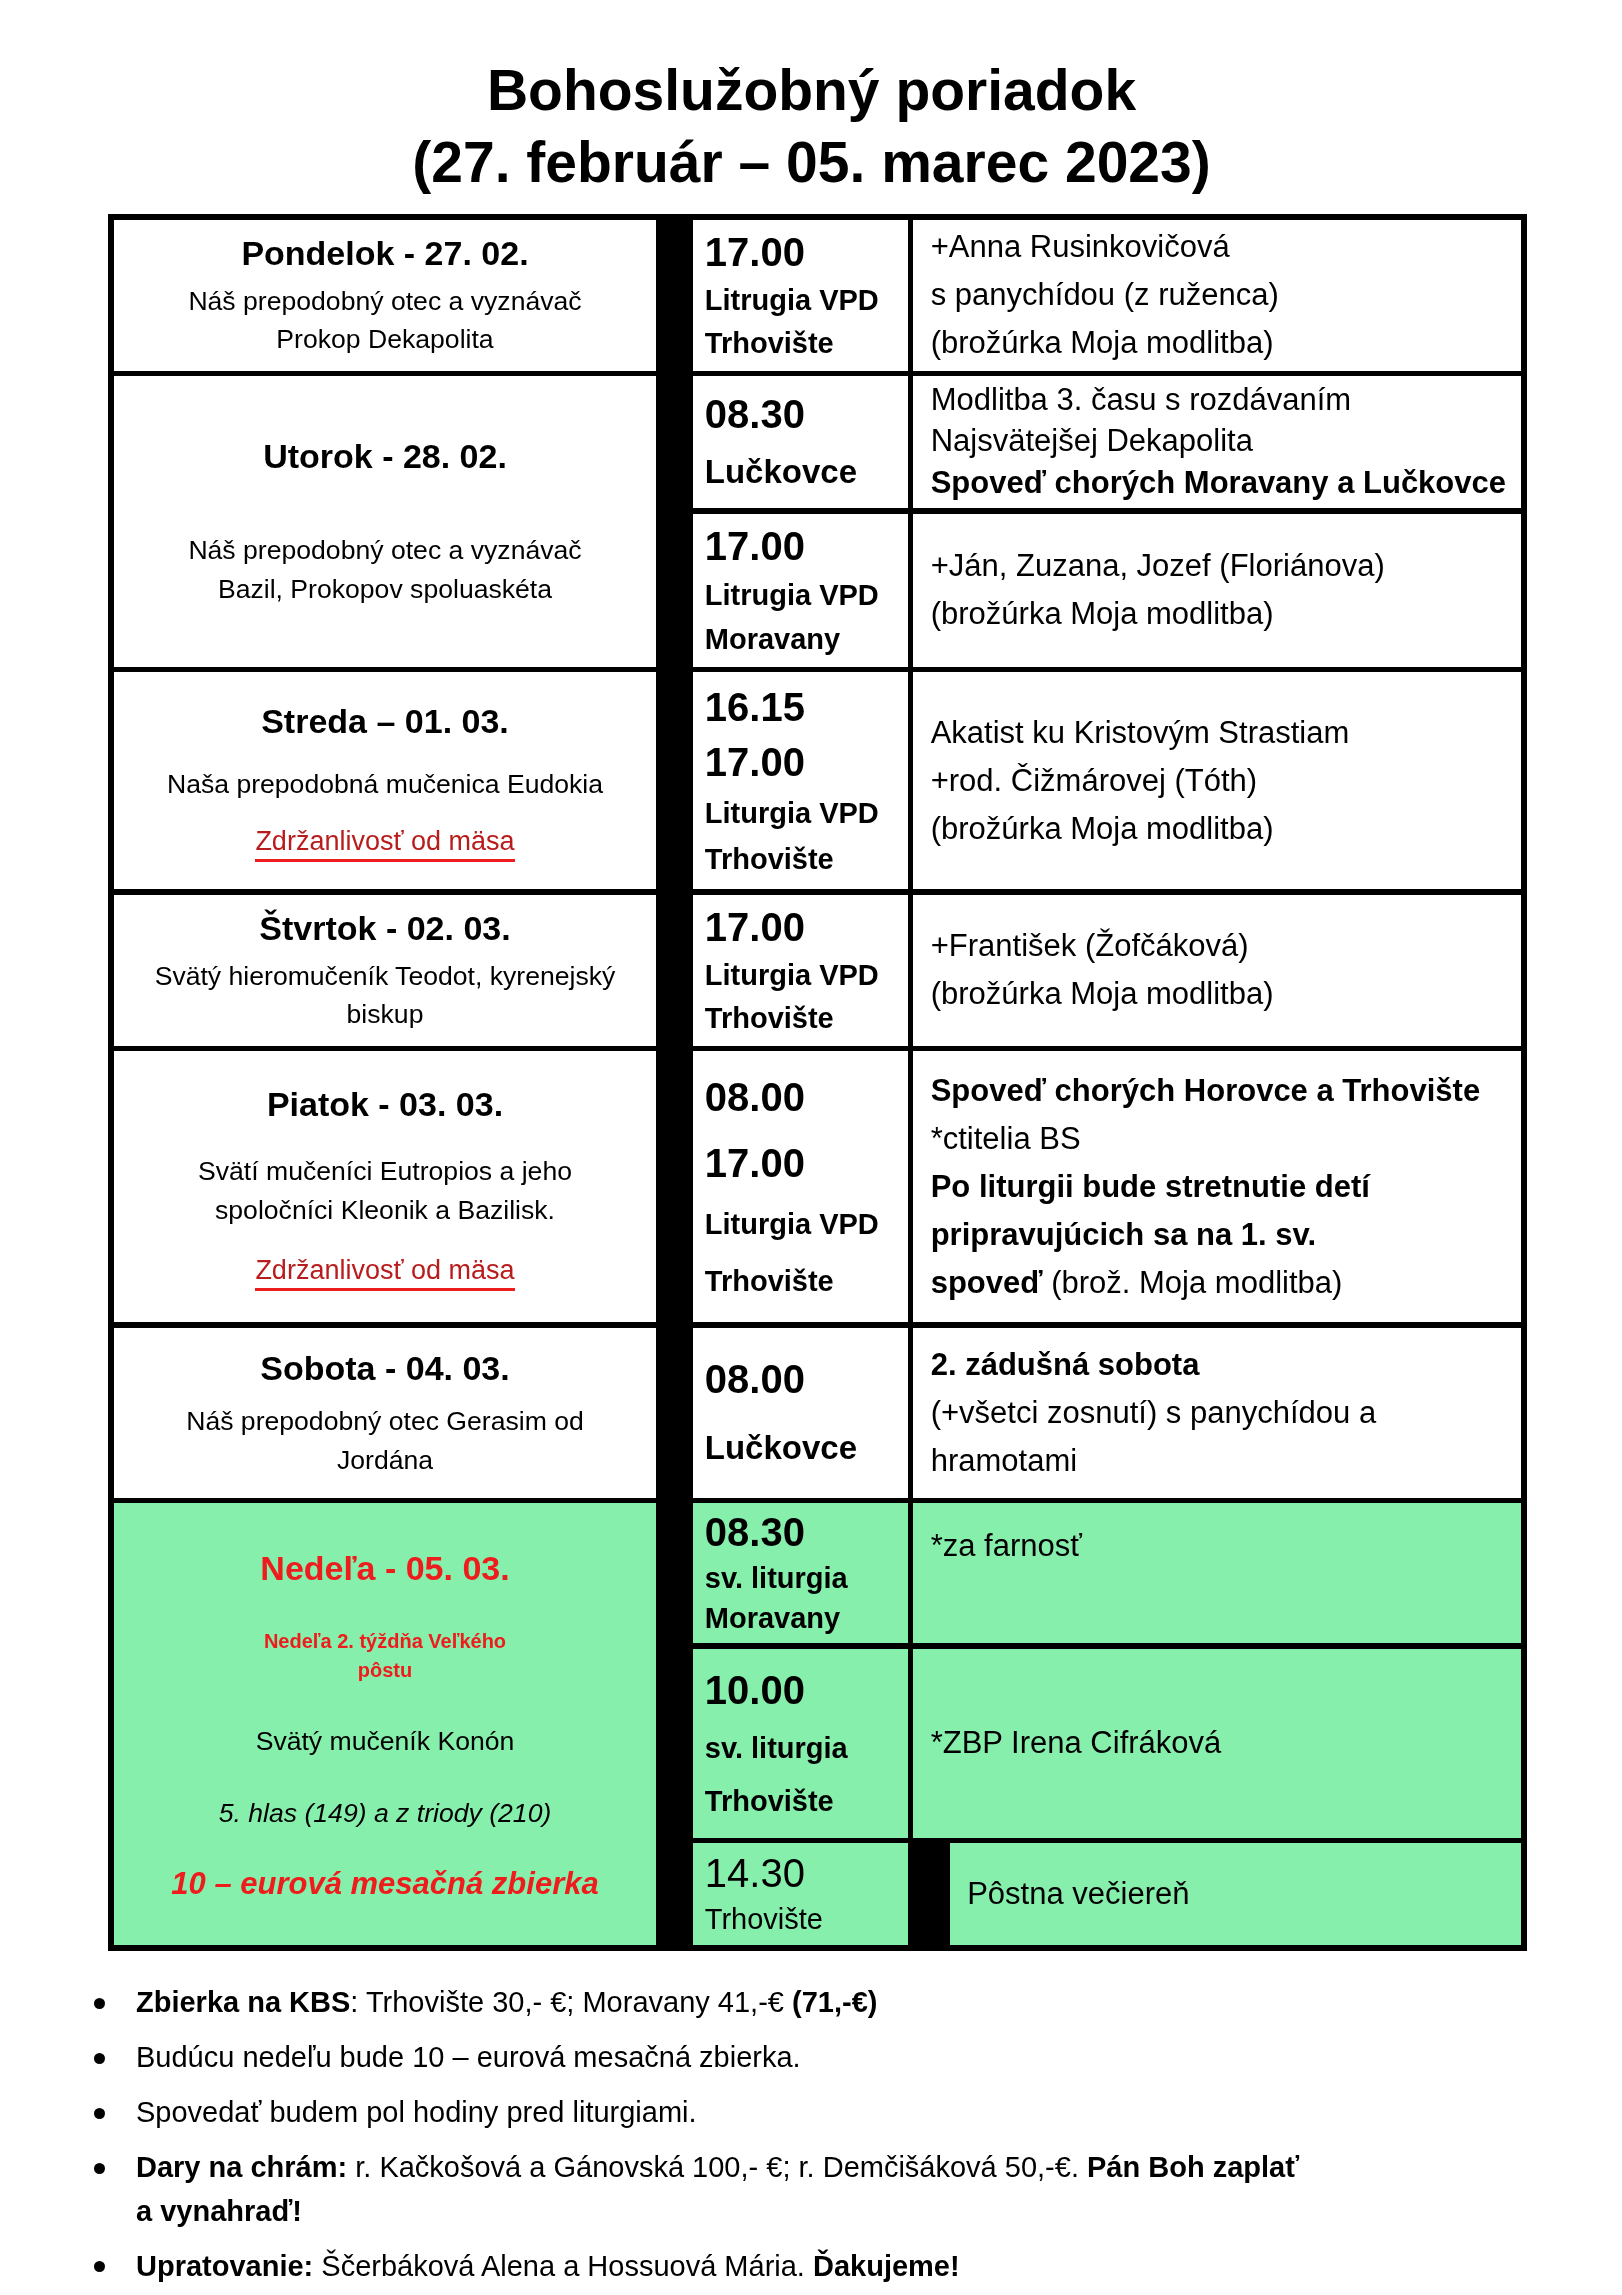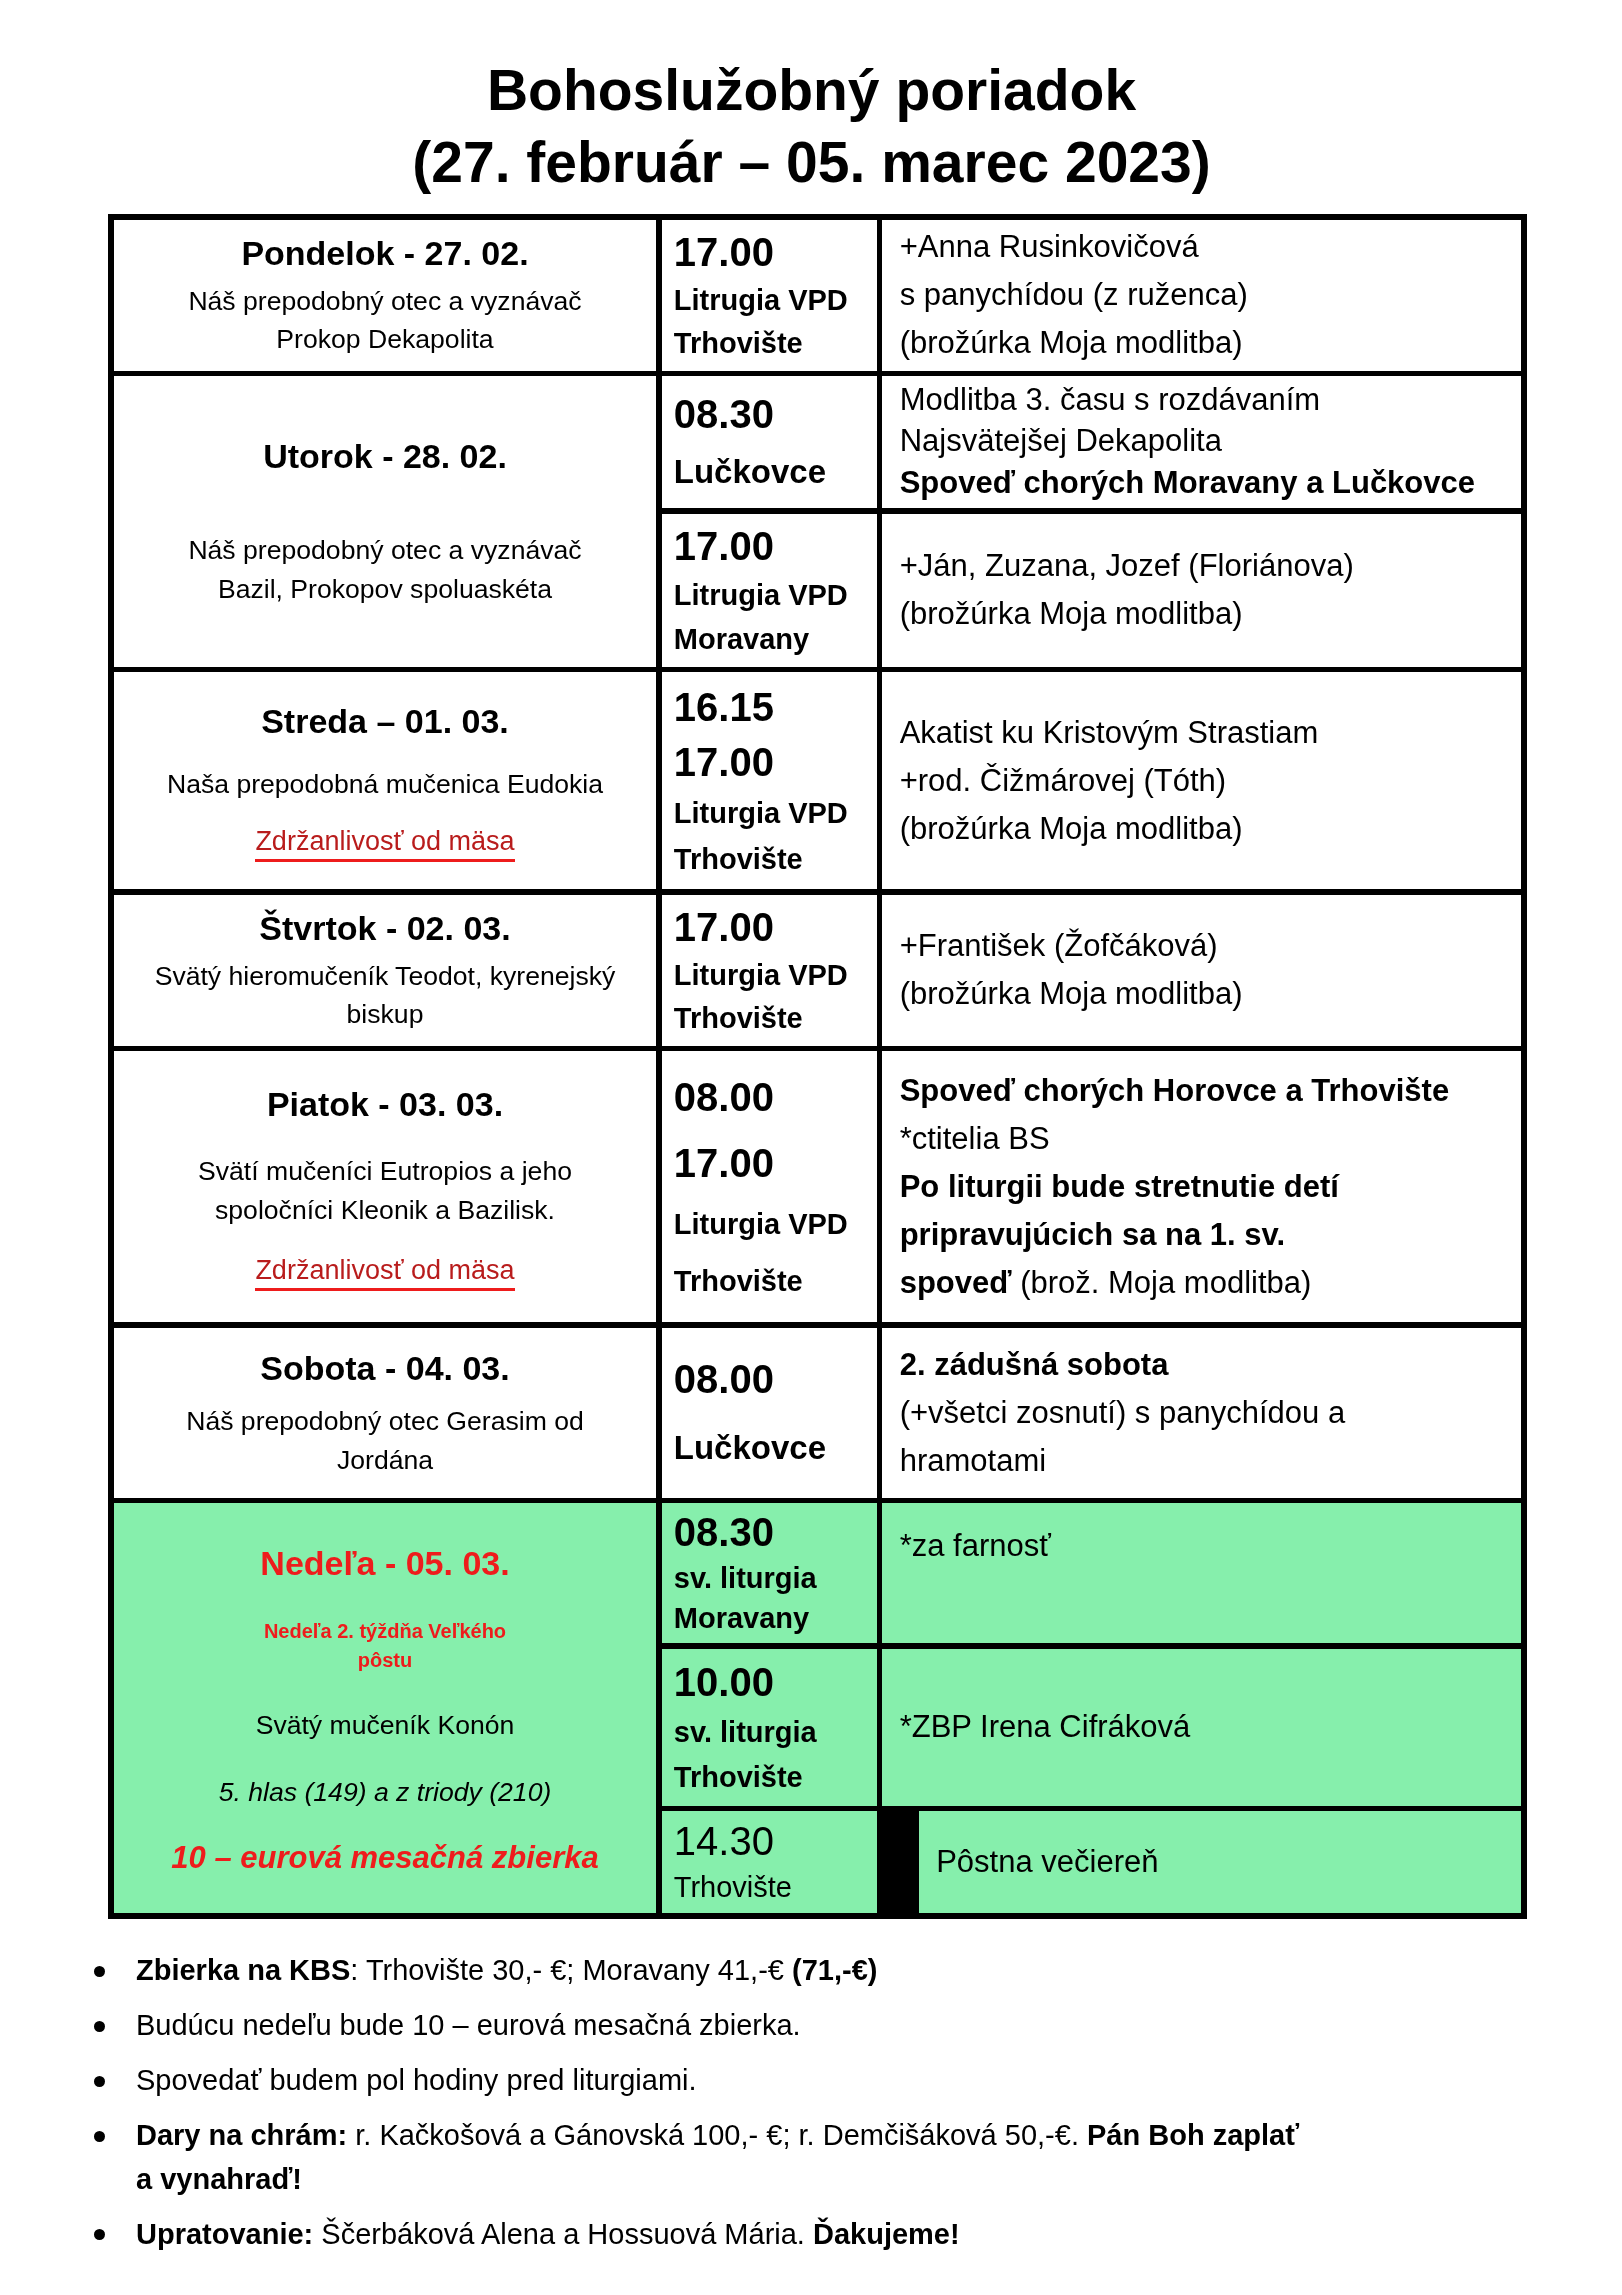--- a/index.html
+++ b/index.html
@@ -16,27 +16,27 @@
           display:flex;flex-direction:column;gap:5.5px;}
   .trow{display:flex;gap:5.5px;}
   .cell{background:#fff;overflow:hidden;}
   .day-cell{width:542px;flex:0 0 542px;display:flex;flex-direction:column;
             justify-content:space-evenly;align-items:center;text-align:center;
             padding:5.5px 9.5px;box-sizing:border-box;}
   .slots{flex:1;display:flex;flex-direction:column;gap:5.5px;}
   .slot{display:flex;gap:5.5px;}
   .time-cell{width:215px;flex:0 0 215px;display:flex;flex-direction:column;
              justify-content:space-evenly;align-items:flex-start;text-align:left;
-             padding:4.1px 4.1px 4.1px 12.3px;box-sizing:border-box;}
+             padding:4.1px 4.1px 4.1px 12.3px;box-sizing:border-box;margin-left:31px;}
   .intent-cell{flex:1;display:flex;flex-direction:column;justify-content:center;
                padding:6.8px 6.8px 6.8px 17.7px;box-sizing:border-box;}
 
   .h222{height:151px;} .h194{height:132px;} .h225{height:153px;}
   .h318{height:217px;} .h398{height:271px;} .h250{height:170px;}
-  .h206{height:140px;} .h216{height:157px;} .h138{height:102px;gap:42px;}
+  .h206{height:140px;} .h216{height:189px;} .h138{height:102px;gap:42px;}
 
   .day-title{font-size:34px;font-weight:bold;line-height:1.3;}
   .day-desc{font-size:26.6px;line-height:1.45;}
   .red{color:#ee1c1c;}
   .fastline{display:inline-block;font-size:27px;color:#b91c1c;
             border-bottom:3.4px solid #ee1c1c;padding-bottom:2px;}
   .season{font-size:20px;font-weight:bold;line-height:1.45;}
   .tone{font-size:26.6px;font-style:italic;}
   .collection{font-size:31px;font-weight:bold;font-style:italic;}
 

